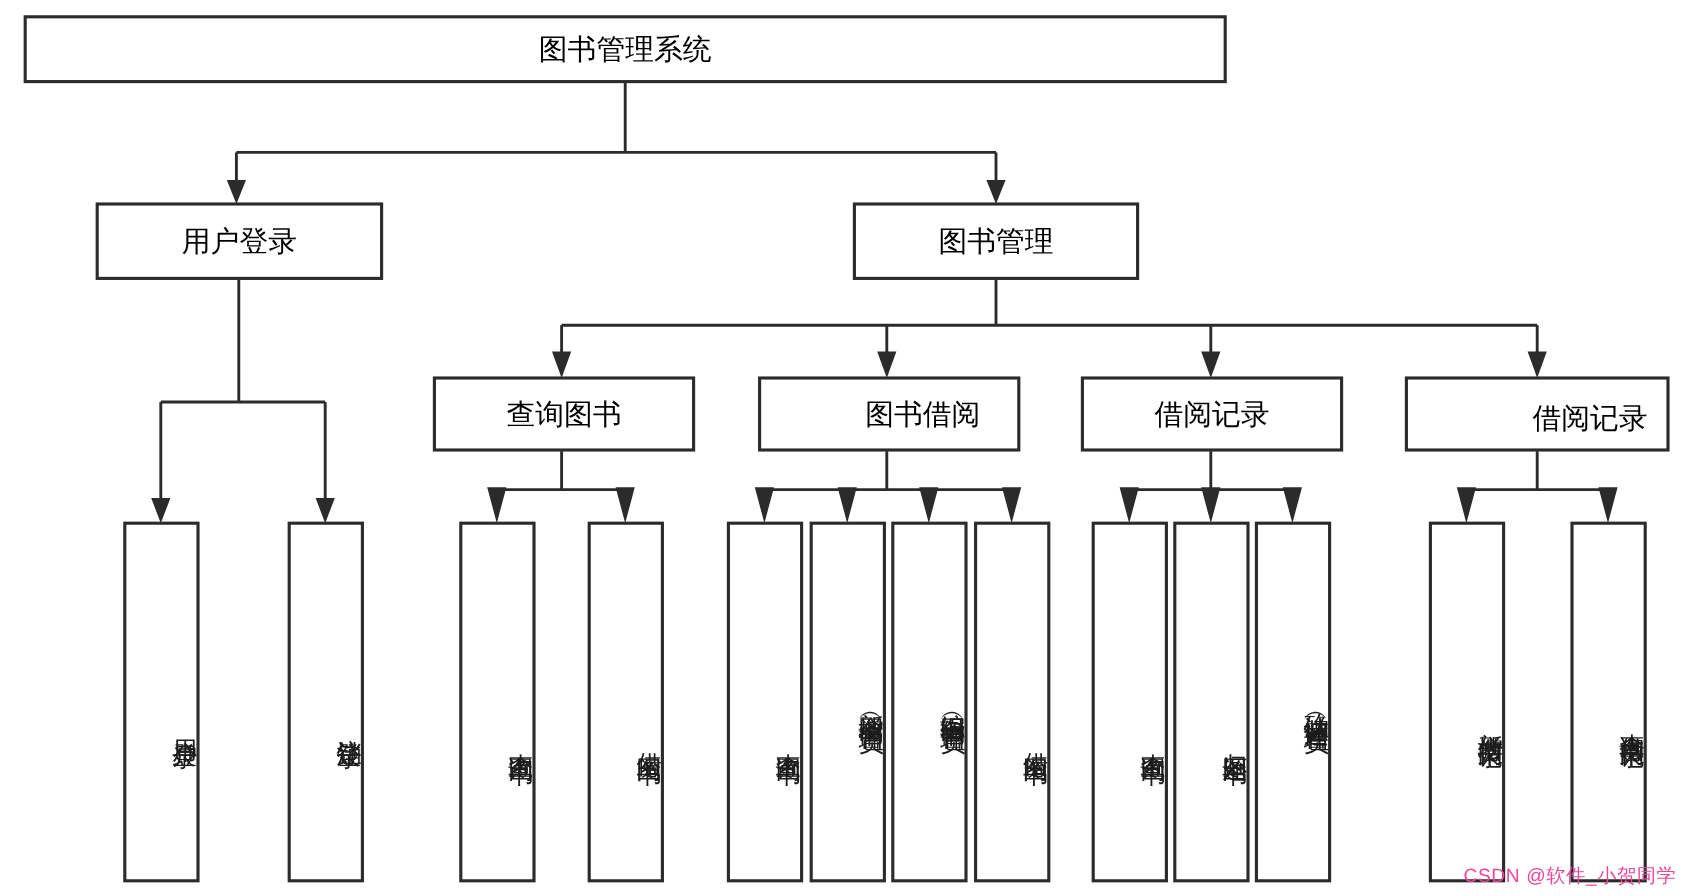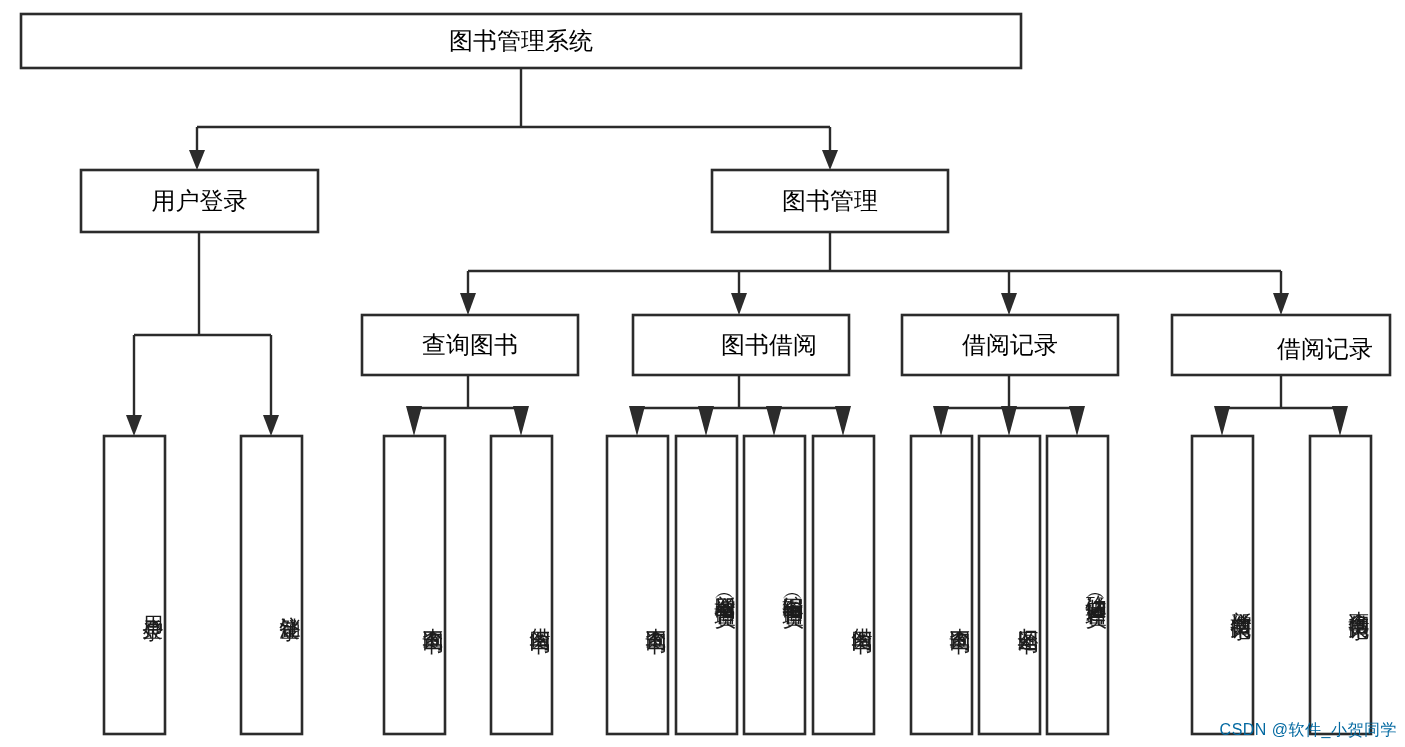--- a/index.html
+++ b/index.html
@@ -40,21 +40,21 @@
   .arrow-head {
     fill: #2b2b2b;
     stroke: none;
   }
   .watermark {
     position: absolute;
     right: 8px;
     bottom: 6px;
     font-family: "Liberation Sans", sans-serif;
     font-size: 16px;
-    color: #0369a1;
+    color: #ec4899;
     white-space: nowrap;
     letter-spacing: 0.5px;
     user-select: none;
   }
   .vert-label {
     position: absolute;
     writing-mode: vertical-rl;
     text-orientation: upright;
     font-family: "Liberation Sans", sans-serif;
     font-size: 21px;

